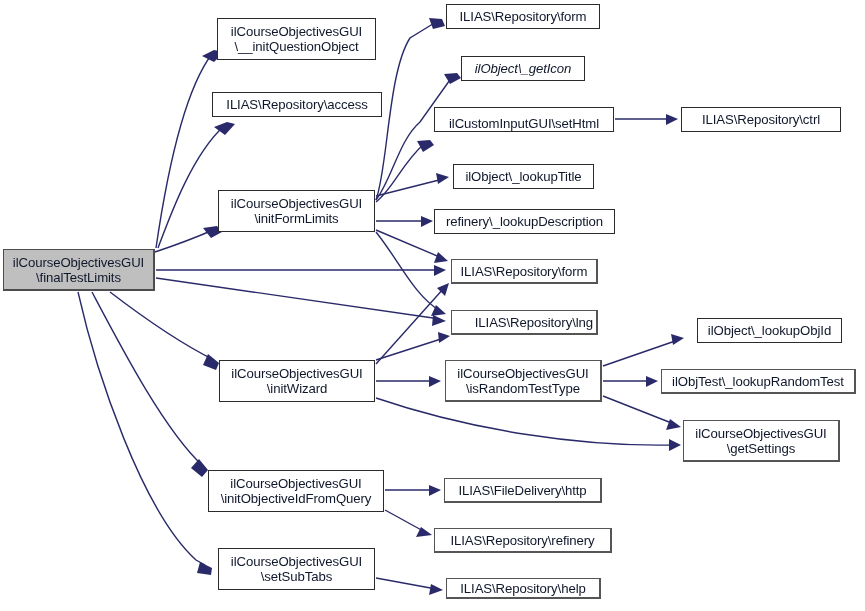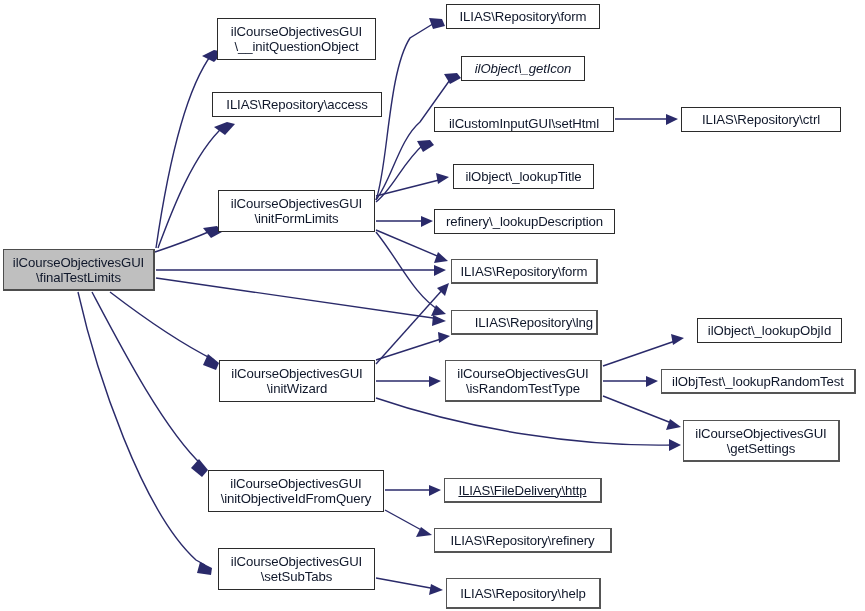--- a/index.html
+++ b/index.html
@@ -230,25 +230,25 @@
 
   <div class="gnode thick" style="left:661px;top:369px;width:195px;height:25px;">
     <span class="gnode-label">ilObjTest\_lookupRandomTest</span>
   </div>
 
   <div class="gnode thick" style="left:683px;top:420px;width:157px;height:42px;">
     <span class="gnode-label">ilCourseObjectivesGUI
 \getSettings</span>
   </div>
 
-  <div class="gnode thick" style="left:444px;top:478px;width:158px;height:25px;text-decoration:underline;">
+  <div class="gnode thick" style="left:444px;top:478px;width:158px;height:25px;">
     <span class="gnode-label">ILIAS\FileDelivery\http</span>
   </div>
 
   <div class="gnode thick" style="left:434px;top:528px;width:178px;height:25px;">
     <span class="gnode-label">ILIAS\Repository\refinery</span>
   </div>
 
-  <div class="gnode thick" style="left:446px;top:578px;width:155px;height:31px;">
+  <div class="gnode thick" style="left:446px;top:578px;width:155px;height:21px;">
     <span class="gnode-label">ILIAS\Repository\help</span>
   </div>
 
 </div>
 
 </body></html>

